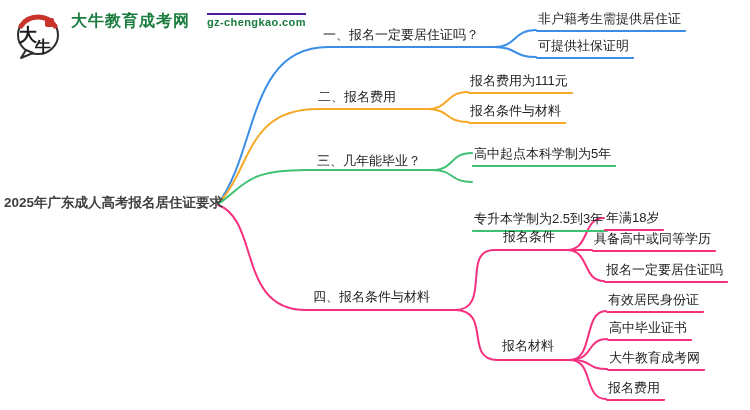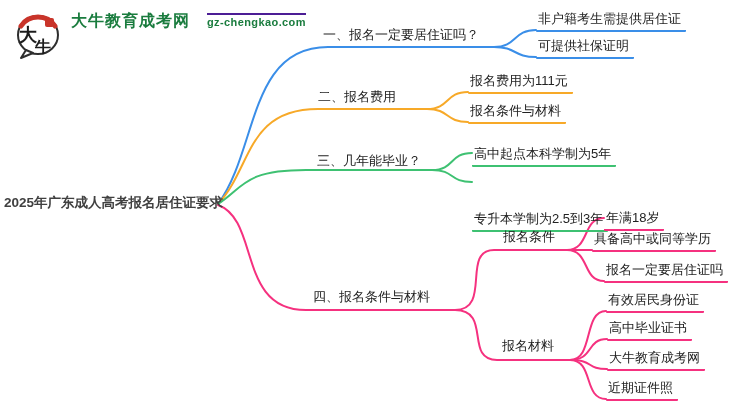--- a/index.html
+++ b/index.html
@@ -95,15 +95,15 @@
   <div class="lbl" style="left:503px; top:229px;">报名条件</div>
   <div class="lbl" style="left:502px; top:338px;">报名材料</div>
 
   <div class="lbl leaf u-pink" style="left:604px; top:210px;">年满18岁</div>
   <div class="lbl leaf u-pink" style="left:592px; top:231px;">具备高中或同等学历</div>
   <div class="lbl leaf u-pink" style="left:604px; top:262px;">报名一定要居住证吗</div>
 
   <div class="lbl leaf u-pink" style="left:606px; top:292px;">有效居民身份证</div>
   <div class="lbl leaf u-pink" style="left:607px; top:320px;">高中毕业证书</div>
   <div class="lbl leaf u-pink" style="left:607px; top:350px;">大牛教育成考网</div>
-  <div class="lbl leaf u-pink" style="left:606px; top:380px;">近期证件照</div>
+  <div class="lbl leaf u-pink" style="left:606px; top:380px;">报名费用</div>
 
 </div>
 
 </body></html>

